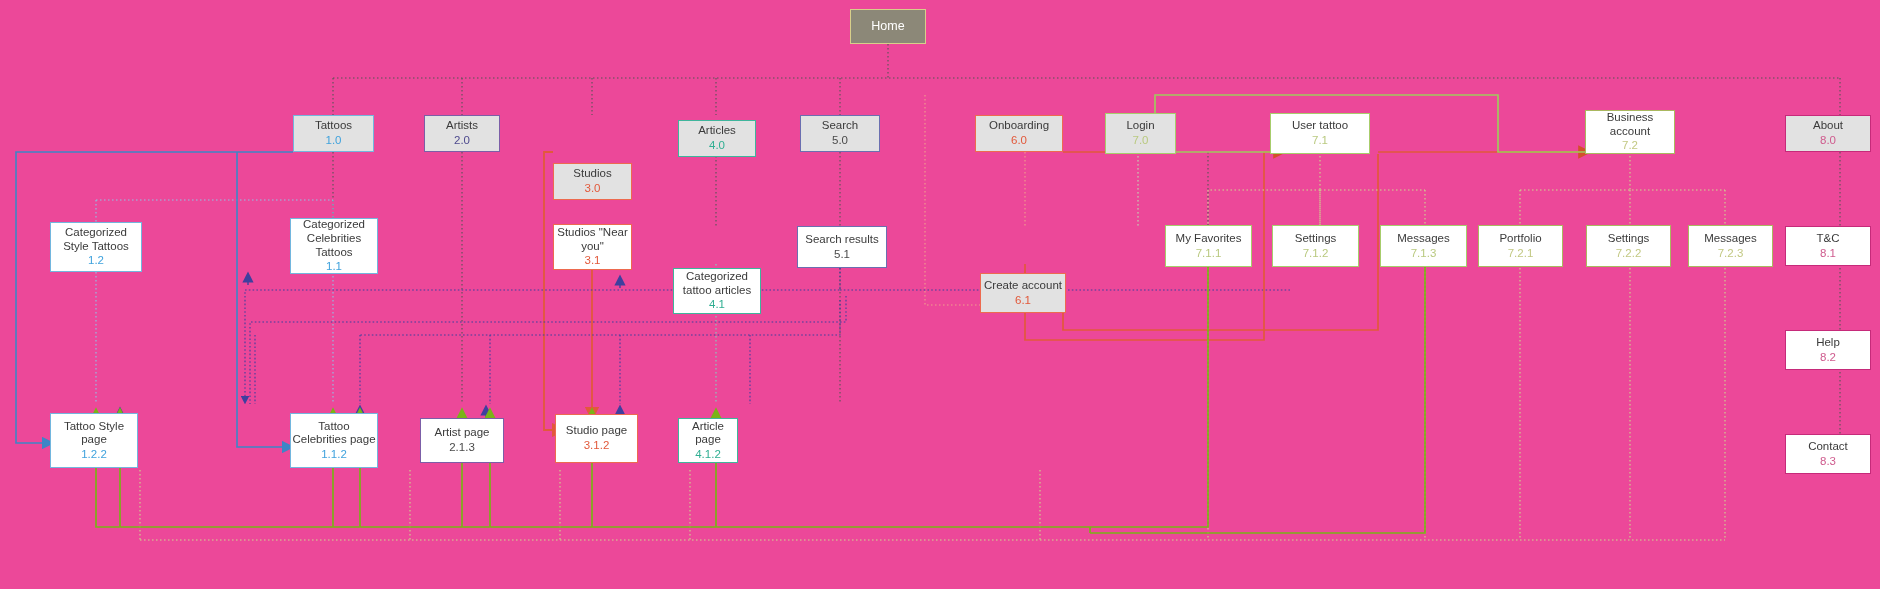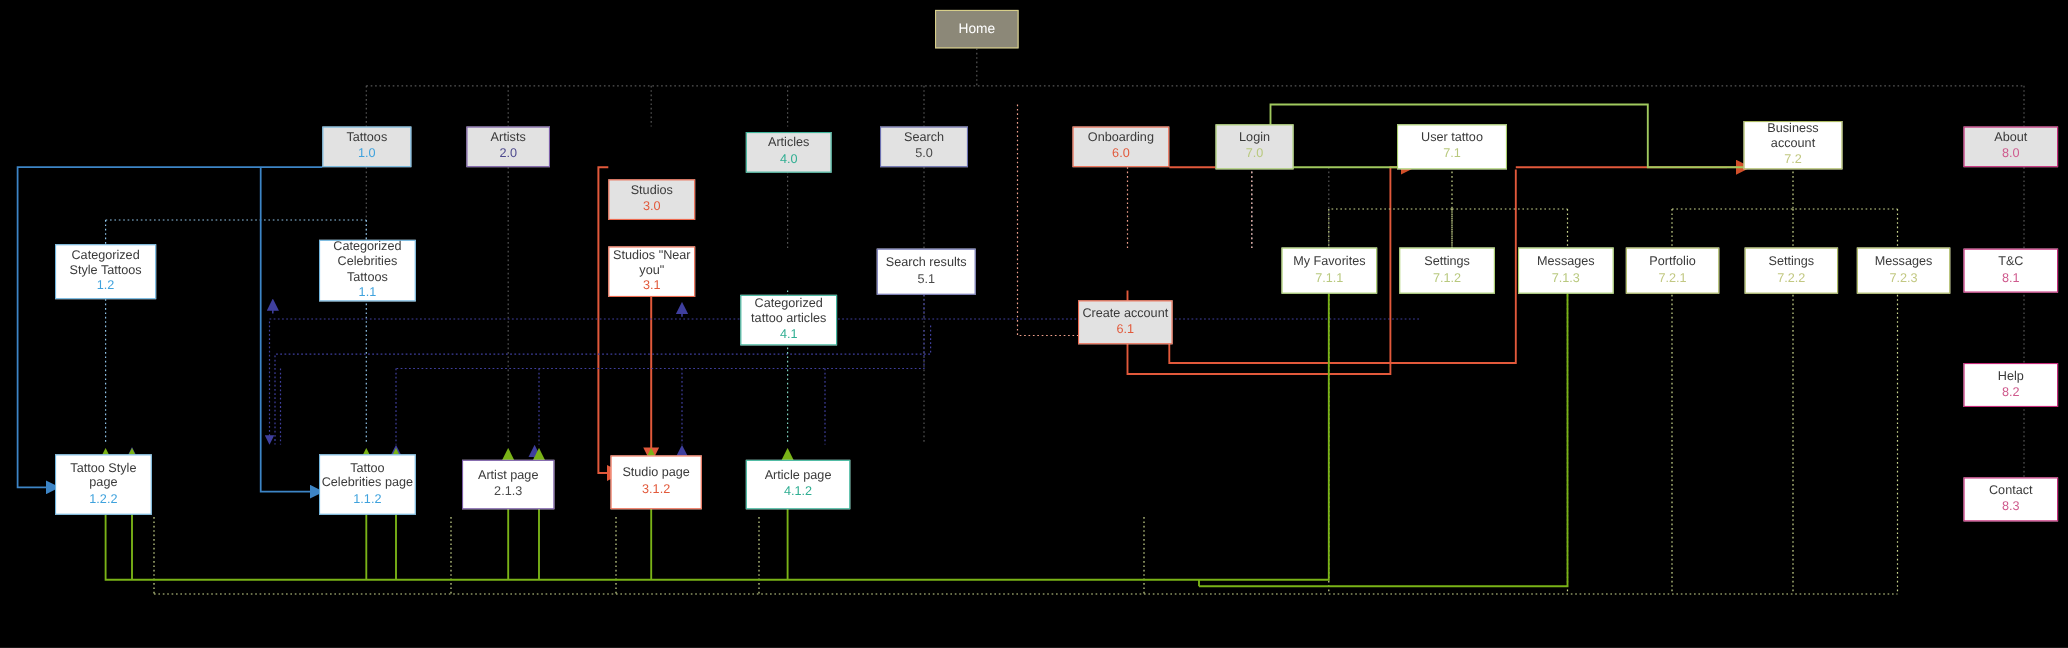--- a/index.html
+++ b/index.html
@@ -1,17 +1,17 @@
 <!DOCTYPE html>
 <html><head>
 <meta charset="utf-8">
 <style>
   html,body{margin:0;padding:0;background:#ffffff;}
   body{font-family:"Liberation Sans","DejaVu Sans",sans-serif;}
-  #canvas{position:relative;width:1880px;height:589px;background:#000000;overflow:hidden;}
+  #canvas{position:relative;width:1880px;height:589px;background:#ec4899;overflow:hidden;}
   svg#wires{position:absolute;left:0;top:0;width:1880px;height:589px;pointer-events:none;}
   .node{position:absolute;box-sizing:border-box;border:1.6px solid #999;display:flex;flex-direction:column;
         align-items:center;justify-content:center;text-align:center;line-height:1.18;z-index:5;}
   .node .lbl{color:#3a3a3a;font-size:11.5px;}
   .node .num{font-size:11.5px;margin-top:1px;}
   .n-home{background:#8c8878;border-color:#d8cf8a;}
   .n-home .lbl{color:#ffffff;font-size:12.5px;}
   .fill-gray{background:#e2e2e2;}
   .fill-white{background:#ffffff;}
   .b-blue{border-color:#72b6de;} .t-blue{color:#3fa2dd;}
@@ -316,18 +316,18 @@
   <div class="node fill-white b-purple" style="left:420px;top:418px;width:84px;height:45px;">
     <div class="lbl">Artist page</div>
     <div class="num t-gray">2.1.3</div>
   </div>
 
   <div class="node fill-white b-red" style="left:555px;top:414px;width:83px;height:49px;">
     <div class="lbl">Studio page</div>
     <div class="num t-red">3.1.2</div>
   </div>
 
-  <div class="node fill-white b-teal" style="left:678px;top:418px;width:95px;height:45px;">
+  <div class="node fill-white b-teal" style="left:678px;top:418px;width:60px;height:45px;">
     <div class="lbl">Article page</div>
     <div class="num t-teal">4.1.2</div>
   </div>
 
 </div>
 
 </body></html>

